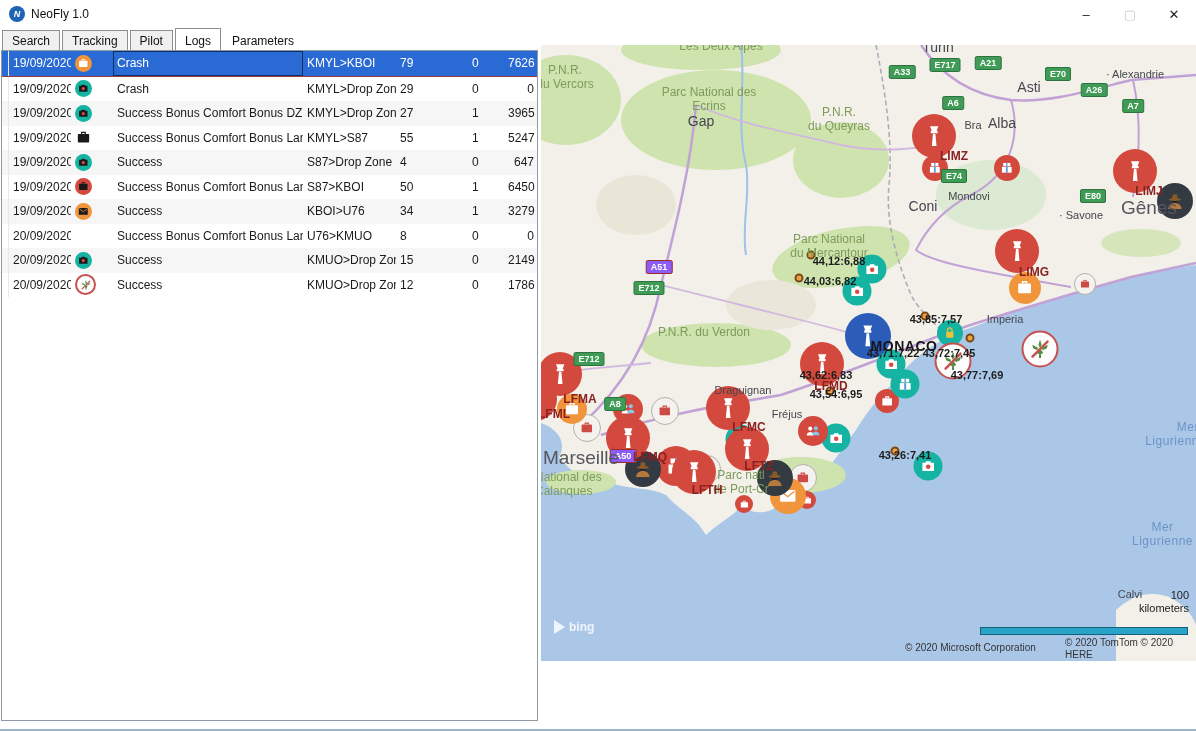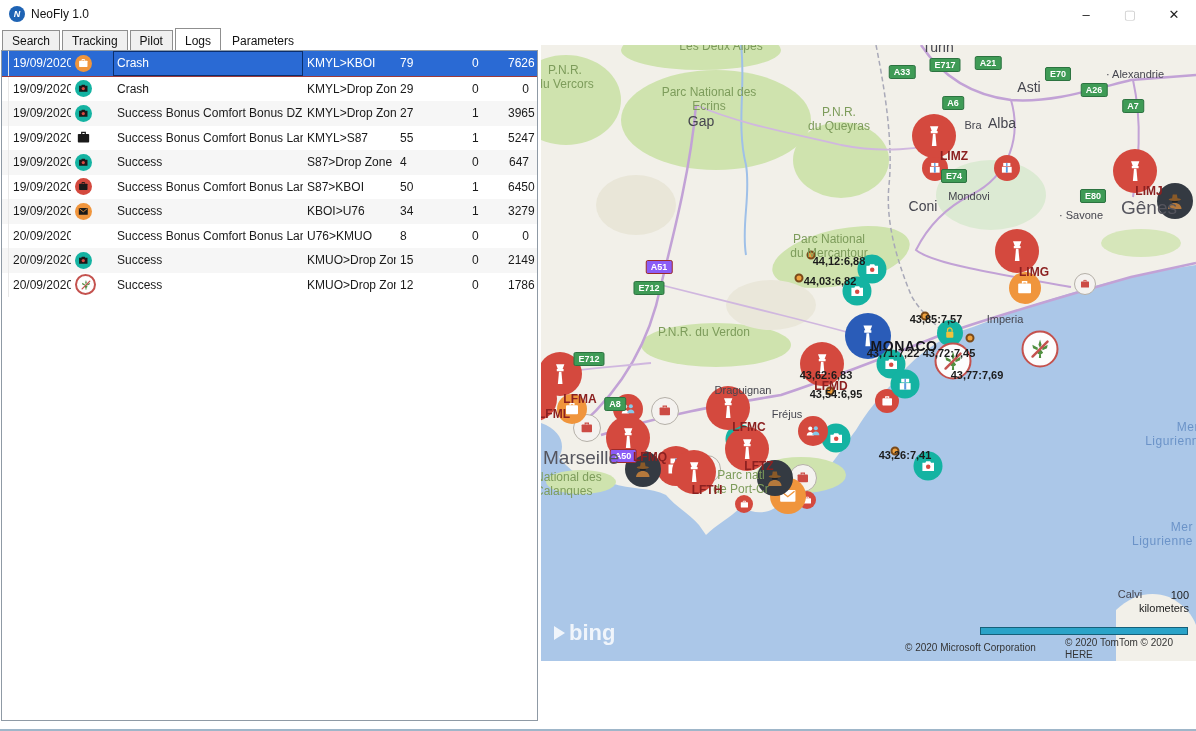--- a/index.html
+++ b/index.html
@@ -26,21 +26,21 @@
   .grid{font-size:12px;color:#1a1a1a;}
   .hrow,.trow{display:grid;grid-template-columns:7px 62px 42px 190px 93px 62px 46px 33px;align-items:center;}
   .hrow{height:21px;color:#333;border-bottom:1px solid #e3e3e3;}
   .hrow .td{border-right:1px solid #e3e3e3;height:100%;display:flex;align-items:center;}
   .td{padding-left:4px;box-sizing:border-box;overflow:hidden;white-space:nowrap;}
   .trow{height:24.5px;background:#fff;}
   .trow:nth-child(odd){background:#f6f6f6;}
   .trow.selected{background:#2a6ad4;color:#fff;border-bottom:1px solid #9e3a3a;}
   .trow.selected .c-result{box-shadow:inset 0 0 0 1px #0b2e6b;height:100%;display:flex;align-items:center;}
   .rh{height:100%;border-right:1px solid #e8e8e8;padding:0;}
-  .c-pay{text-align:right;padding-right:8px;}
+  .c-pay{text-align:right;padding-right:3px;}
   .c-time{padding-left:14px;}
   .mi{width:17px;height:17px;border-radius:50%;display:inline-flex;align-items:center;justify-content:center;vertical-align:middle;}
   .mi svg{width:74%;height:74%;}
   .mi.t-case-flat{border-radius:2px;background:transparent;}
   .mi.t-case-flat svg{width:100%;height:100%;}
   
   .map{position:absolute;left:541px;top:45px;width:655px;height:616px;overflow:hidden;background:#abc7e8;}
   .map svg.base{position:absolute;left:0;top:0;}
   .mk{position:absolute;border-radius:50%;display:flex;align-items:center;justify-content:center;
       transform:translate(-50%,-50%);color:#fff;}
@@ -68,21 +68,21 @@
   .coord{color:#1c1c1c;font-size:11px;font-weight:bold;}
   .apt{color:#8b2020;font-size:12px;font-weight:bold;}
   .attr{color:#333;font-size:10px;}
   .scale-txt{color:#222;font-size:11px;}
   .shield{position:absolute;transform:translate(-50%,-50%);font-size:9px;font-weight:bold;color:#fff;
           padding:1px 4px;border-radius:2px;}
   .shield.g{background:#3f9b56;border:1px solid #2c7340;}
   .shield.r{background:#8b5cf6;border:1px solid #9c2a2a;}
   .scalebar{position:absolute;left:439px;top:582px;width:206px;height:6px;background:#2aa3c8;border:1px solid #16607a;}
   .bing{position:absolute;left:13px;top:575px;display:flex;align-items:center;color:rgba(255,255,255,.82);
-        font-size:22px;font-weight:bold;}
+        font-size:12px;font-weight:bold;}
   .bing .tri{width:0;height:0;border-top:7px solid transparent;border-bottom:7px solid transparent;
              border-left:11px solid rgba(255,255,255,.82);margin-right:4px;}
 </style>
 </head>
 <body>
 
 <div class="titlebar">
   <span class="logo">N</span>
   <span class="apptitle">NeoFly 1.0</span>
   <div class="winbtns">
@@ -827,21 +827,21 @@
     <div class="lbl coord" style="left: 408px; top: 308px;">43,72:7,45</div>
 
     <div class="lbl coord" style="left: 285px; top: 330px;">43,62:6,83</div>
 
     <div class="lbl coord" style="left: 295px; top: 349px;">43,54:6,95</div>
 
     <div class="lbl coord" style="left: 364px; top: 410px;">43,26:7,41</div>
 
     <div class="lbl sea re" style="left: 658px; top: 390px;">Mer Ligurienn</div>
 
-    <div class="lbl sea re" style="left: 652px; top: 490px;">Mer Ligurienne</div>
+    <div class="lbl sea re" style="left: 652px; top: 490px; text-align: center;">Mer Ligurienne</div>
 
     <div class="lbl scale-txt re" style="left: 648px; top: 557px;">100 kilometers</div>
 
     <div class="lbl attr le" style="left: 364px; top: 603px;">© 2020 Microsoft Corporation</div>
 
     <div class="lbl attr le" style="left: 524px; top: 603px;">© 2020 TomTom  © 2020 HERE</div>
 
   <div class="scalebar"></div>
   <div class="bing">
     <span class="tri"></span>

